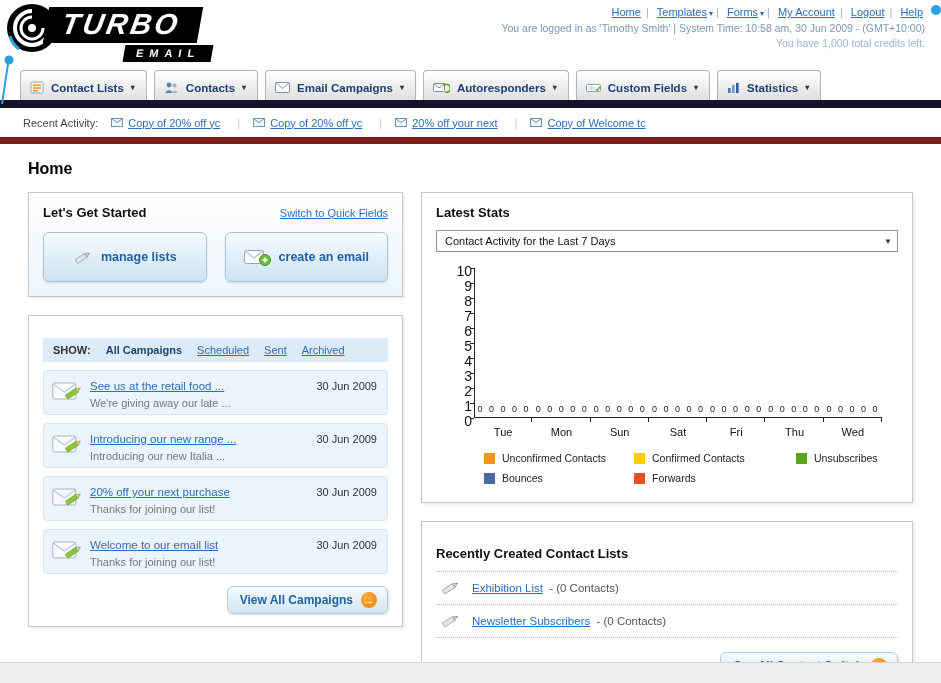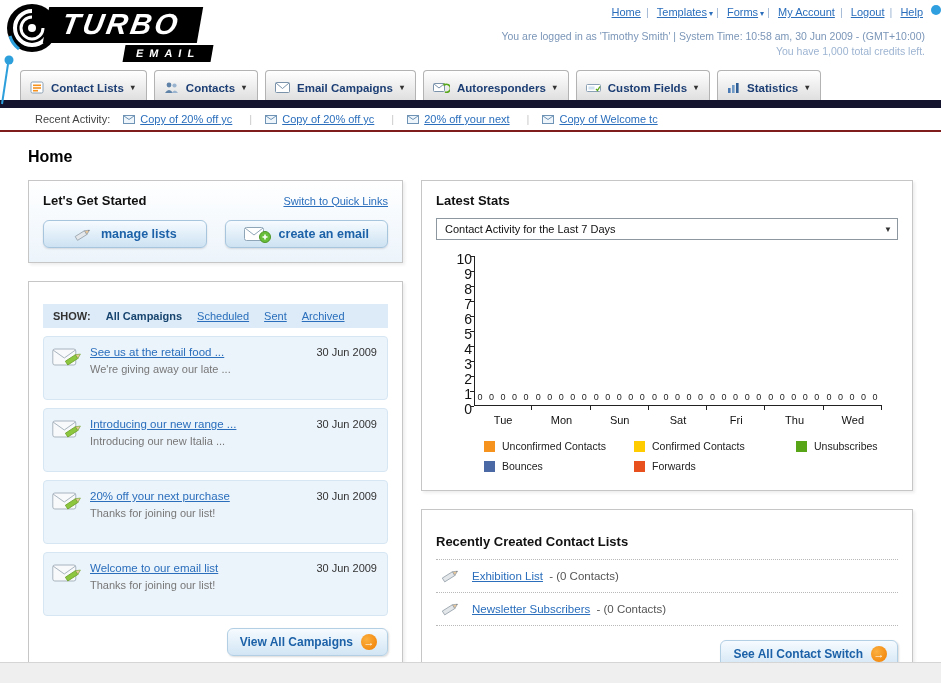--- a/index.html
+++ b/index.html
@@ -14,65 +14,65 @@
   .turbo-banner { background:#000; transform:skewX(-10deg); padding:1px 20px 2px 16px; display:inline-block; }
   .turbo-banner span { display:inline-block; font-style:italic; font-weight:bold; font-size:29px; letter-spacing:3px; color:#fff; }
   .email-banner { background:#000; transform:skewX(-10deg); display:inline-block; margin-left:78px; margin-top:2px; padding:1px 12px 2px; }
   .email-banner span { color:#fff; font-size:11px; font-weight:bold; letter-spacing:6px; }
   .callout { position:absolute; left:0; top:54px; }
   .top-right { position:absolute; top:6px; right:16px; text-align:right; }
   .top-links { font-size:11px; }
   .top-links .lnk { margin:0 2px; }
   .top-links .sep { color:#9db4d2; margin:0 3px; text-decoration:none; }
   .link-caret { font-size:8px; color:#2a6ebc; text-decoration:none; display:inline-block; }
-  .login-line { font-size:10.5px; color:#7b96b8; margin-top:12px; }
+  .login-line { font-size:10.5px; color:#7b96b8; margin-top:4px; }
   .credits-line { font-size:10.5px; color:#9db4d2; margin-top:3px; }
   .corner-dot { position:absolute; top:5px; right:0; width:10px; height:10px; border-radius:50%; background:#2f9fe0; }
 
   
   .nav-row { padding:8px 0 0 20px; display:flex; gap:7px; background:#fff; }
   .nav-tab { display:flex; align-items:center; gap:7px; padding:10px 11px 6px 9px;
              background:linear-gradient(#ffffff,#dfdfdf); border:1px solid #b3b3b3; border-bottom:none;
              border-radius:4px 4px 0 0; color:#1c3e74; font-weight:bold; font-size:11.5px; cursor:pointer; }
   .nav-caret { font-size:8px; color:#333; }
   .dark-bar { height:8px; background:#14142e; }
 
   
-  .activity-bar { height:24px; display:flex; align-items:center; padding-left:35px; font-size:11px;
-                  color:#444; border-bottom:2px solid #7f1d1d; background:#fff; }
+  .activity-bar { height:36px; display:flex; align-items:center; padding-left:23px; font-size:11px;
+                  color:#444; border-bottom:7px solid #7f1d1d; background:#fff; }
   .act-item { display:flex; align-items:center; gap:5px; margin-left:13px; }
   .act-item:not(:last-child)::after { content:"|"; color:#c9c9c9; margin-left:12px; }
   .act-item a { font-size:11px; }
 
   
   .main { padding:10px 28px 0; }
   .page-title { font-size:16px; font-weight:bold; color:#000; margin:6px 0 14px; }
   .columns { display:flex; gap:18px; align-items:flex-start; }
   .col-left { width:375px; flex:none; }
   .col-right { flex:1; min-width:0; }
   .panel { background:#fff; border:1px solid #c6c6c6; box-shadow:2px 2px 3px rgba(0,0,0,0.07); }
   .panel-title { font-size:13px; font-weight:bold; color:#111; }
 
   
   .get-started { padding:12px 14px 14px; background:linear-gradient(#ffffff,#ecf4fb); }
   .gs-head { display:flex; justify-content:space-between; align-items:center; }
   .gs-head a { font-size:11px; }
   .gs-buttons { display:flex; gap:18px; margin-top:12px; }
-  .gs-btn { flex:1; height:28px; display:flex; align-items:center; justify-content:center; gap:8px;
+  .gs-btn { flex:1; height:50px; display:flex; align-items:center; justify-content:center; gap:8px;
             background:linear-gradient(#f6fbff,#cde2f2); border:1px solid #a7c6de; border-radius:6px;
             color:#1d62a8; font-weight:bold; font-size:12.5px; cursor:pointer; box-shadow:0 1px 2px rgba(0,0,0,.12); }
 
   
   .campaigns { margin-top:18px; padding:12px 14px 12px; }
   .camp-tabs { margin-top:10px; background:#dcebf7; padding:6px 10px; display:flex; align-items:center; gap:15px; font-size:11px; }
   .show-label { font-weight:bold; color:#333; }
   .camp-tab { color:#2a6ebc; }
   .camp-tab.active { font-weight:bold; color:#17446f; text-decoration:none; }
   .camp-item { position:relative; margin-top:8px; background:#ecf4fb; border:1px solid #d6e6f3;
-               border-radius:4px; padding:8px 84px 24px 46px; min-height:44px; }
+               border-radius:4px; padding:8px 84px 5px 46px; min-height:44px; }
   .camp-icon { position:absolute; left:8px; top:9px; }
   .camp-title { font-size:11.5px; }
   .camp-sub { font-size:11px; color:#777; margin-top:4px; }
   .camp-date { position:absolute; top:9px; right:10px; font-size:11px; color:#333; }
   .view-all-row { display:flex; justify-content:flex-end; margin-top:12px; }
   .pill-btn { display:inline-flex; align-items:center; gap:8px; padding:5px 10px 5px 12px;
               background:linear-gradient(#f6fbff,#d2e5f4); border:1px solid #b3cfe4; border-radius:6px;
               color:#1d62a8; font-weight:bold; font-size:12px; cursor:pointer; box-shadow:1px 1px 2px rgba(0,0,0,.15); }
   .go-icon { width:16px; height:16px; border-radius:50%; background:radial-gradient(circle at 35% 35%, #fbb040, #f17d00);
              color:#fff; font-size:11px; line-height:16px; text-align:center; font-weight:bold; }
@@ -243,21 +243,21 @@
 
 <div class="main">
   <h1 class="page-title">Home</h1>
 
   <div class="columns">
 
     <div class="col-left">
       <div class="panel get-started">
         <div class="gs-head">
           <span class="panel-title">Let's Get Started</span>
-          <a>Switch to Quick Links</a>
+          <a>Switch to Quick Fields</a>
         </div>
         <div class="gs-buttons">
           <div class="gs-btn">
             <svg width="20" height="16" viewBox="0 0 20 16">
               <g transform="rotate(-32 10 8)">
                 <rect x="2" y="6" width="11" height="4.5" fill="#e3e7ea" stroke="#98a2ab" stroke-width="0.8"></rect>
                 <polygon points="13,6 17.5,8.2 13,10.5" fill="#e8c79a" stroke="#98a2ab" stroke-width="0.7"></polygon>
                 <polygon points="16.4,7.6 17.5,8.2 16.4,8.9" fill="#555"></polygon>
               </g>
             </svg>

